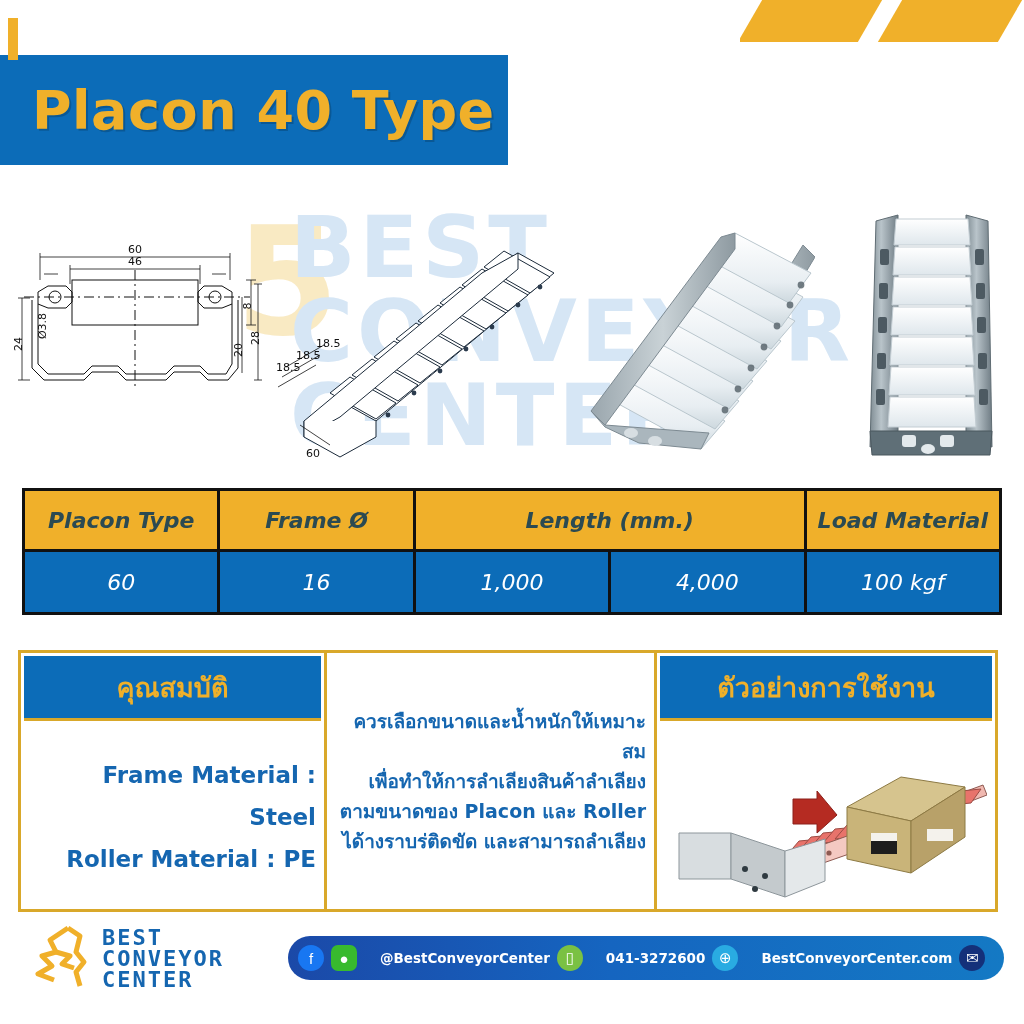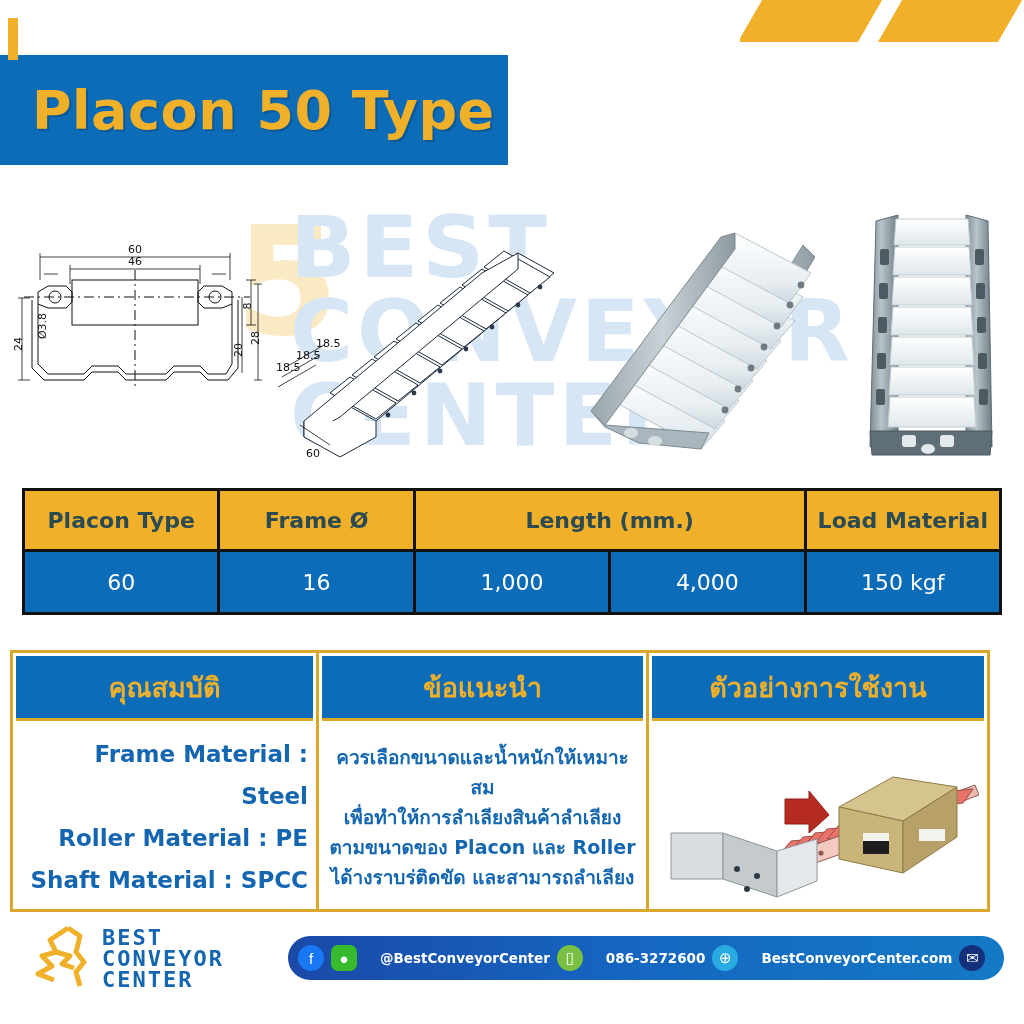--- a/index.html
+++ b/index.html
@@ -45,53 +45,53 @@
   .fig-cross{position:absolute;left:14px;top:55px;width:250px;height:180px;}
   
   .fig-iso{position:absolute;left:268px;top:40px;width:300px;height:240px;}
   
   .fig-photo1{position:absolute;left:575px;top:20px;width:240px;height:255px;}
   .fig-photo2{position:absolute;left:840px;top:18px;width:180px;height:258px;}
 
   
   .spec-table{
     position:absolute;left:22px;top:488px;width:980px;
-    border-collapse:collapse;table-layout:fixed;
+    border-collapse:collapse;table-layout:fixed;font-style:italic;
   }
   .spec-table th,.spec-table td{
     border:3px solid #111;text-align:center;
   }
   .spec-table th{
     background:#f0b02a;color:#2b4a52;font-size:22px;font-weight:bold;height:56px;
     font-family:"DejaVu Sans",sans-serif;
   }
   .spec-table td{
     background:#0c6cb8;color:#ffffff;font-size:22px;height:58px;
     font-family:"DejaVu Sans",sans-serif;
   }
 
   
   .info{
-    position:absolute;left:10px;top:650px;width:980px;height:262px;
+    position:absolute;left:18px;top:650px;width:980px;height:262px;
     border:3px solid #d9a82a;box-sizing:border-box;display:flex;
   }
   .info-col{box-sizing:border-box;display:flex;flex-direction:column;}
   .col-a{width:306px;border-right:3px solid #d9a82a;}
   .col-b{width:330px;border-right:3px solid #d9a82a;}
   .col-c{flex:1;}
   .info-head{
     background:#0c6cb8;color:#f0b02a;font-size:27px;font-weight:bold;
     height:62px;display:flex;align-items:center;justify-content:center;
     font-family:"DejaVu Sans",sans-serif;border-bottom:3px solid #d9a82a;
     margin:3px;
   }
   .info-body{flex:1;display:flex;align-items:center;justify-content:center;padding:4px 8px;}
   .mat-list{color:#1566b0;font-size:23px;font-weight:bold;line-height:42px;text-align:right;
             font-family:"DejaVu Sans",sans-serif;}
-  .advice{color:#1566b0;font-size:19px;font-weight:bold;line-height:30px;text-align:center;
+  .advice{color:#1566b0;font-size:19px;font-weight:bold;line-height:30px;text-align:right;
           font-family:"DejaVu Sans",sans-serif;}
 
   
   .footer{position:absolute;left:0;top:920px;width:1024px;height:80px;}
   .logo-wrap{position:absolute;left:28px;top:2px;display:flex;align-items:center;gap:8px;}
   .logo-text{display:flex;flex-direction:column;line-height:21px;}
   .logo-l1{color:#1566b0;font-size:22px;font-weight:bold;letter-spacing:2px;
            font-family:"DejaVu Sans Mono",monospace;}
   .logo-l2{color:#1566b0;font-size:22px;font-weight:bold;letter-spacing:2px;
            font-family:"DejaVu Sans Mono",monospace;}
@@ -118,21 +118,21 @@
 <body>
 
 <div class="page">
 
   <div class="stripes">
     <div class="stripe s1"></div>
     <div class="stripe s2"></div>
   </div>
 
   <div class="title-banner">
-    <div class="title-text">Placon 50 Type</div>
+    <div class="title-text">Placon 40 Type</div>
   </div>
 
   <div class="figures">
 
     <div class="wm-logo">5</div>
     <div class="watermark">BEST<br>CONVEYOR<br>CENTER</div>
 
     <svg class="fig-cross" viewBox="0 0 250 180">
       <g stroke="#111" fill="none" stroke-width="1">
 
@@ -336,40 +336,38 @@
         <th colspan="2">Length (mm.)</th>
         <th>Load Material</th>
       </tr>
     </thead>
     <tbody>
       <tr>
         <td>60</td>
         <td>16</td>
         <td>1,000</td>
         <td>4,000</td>
-        <td>150 kgf</td>
+        <td>100 kgf</td>
       </tr>
     </tbody>
   </table>
 
   <div class="info">
 
     <div class="info-col col-a">
       <div class="info-head">คุณสมบัติ</div>
       <div class="info-body">
         <div class="mat-list">
           <div>Frame Material : Steel</div>
           <div>Roller Material : PE</div>
-          <div>Shaft Material : SPCC</div>
         </div>
       </div>
     </div>
 
     <div class="info-col col-b">
-      <div class="info-head">ข้อแนะนำ</div>
       <div class="info-body">
         <div class="advice">
           <div>ควรเลือกขนาดและน้ำหนักให้เหมาะสม</div>
           <div>เพื่อทำให้การลำเลียงสินค้าลำเลียง</div>
           <div>ตามขนาดของ Placon และ Roller</div>
           <div>ได้างราบร่ติดขัด และสามารถลำเลียง</div>
         </div>
       </div>
     </div>
 
@@ -442,21 +440,21 @@
         <span class="logo-l2">CONVEYOR</span>
         <span class="logo-l3">CENTER</span>
       </div>
     </div>
 
     <div class="contactbar">
       <div class="ci ci-fb">f</div>
       <div class="ci ci-line">●</div>
       <span class="ctext">@BestConveyorCenter</span>
       <div class="ci ci-phone">▯</div>
-      <span class="ctext">086-3272600</span>
+      <span class="ctext">041-3272600</span>
       <div class="ci ci-web">⊕</div>
       <span class="ctext">BestConveyorCenter.com</span>
       <div class="ci ci-mail">✉</div>
       <span class="ctext">info@BestConveyorCenter.com</span>
     </div>
   </div>
 
   <div class="side-bar"></div>
 </div>
 

